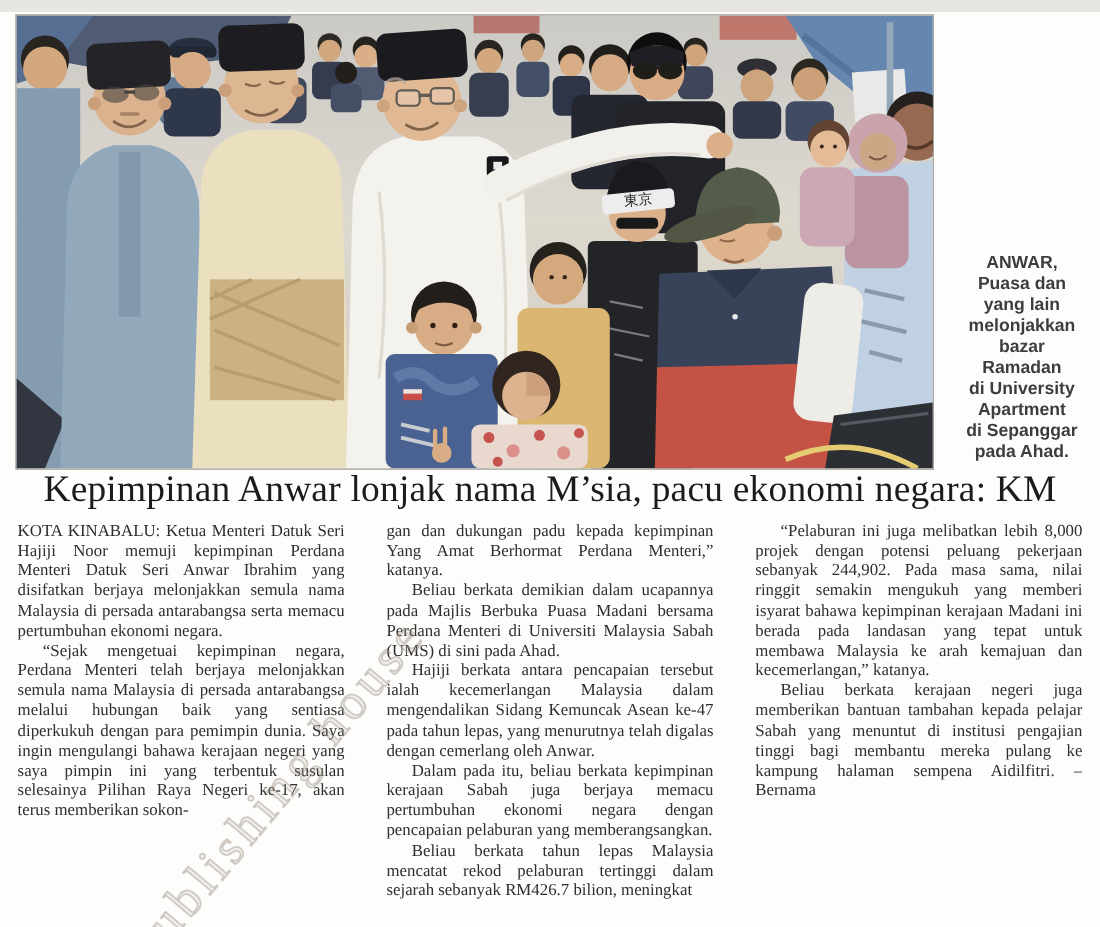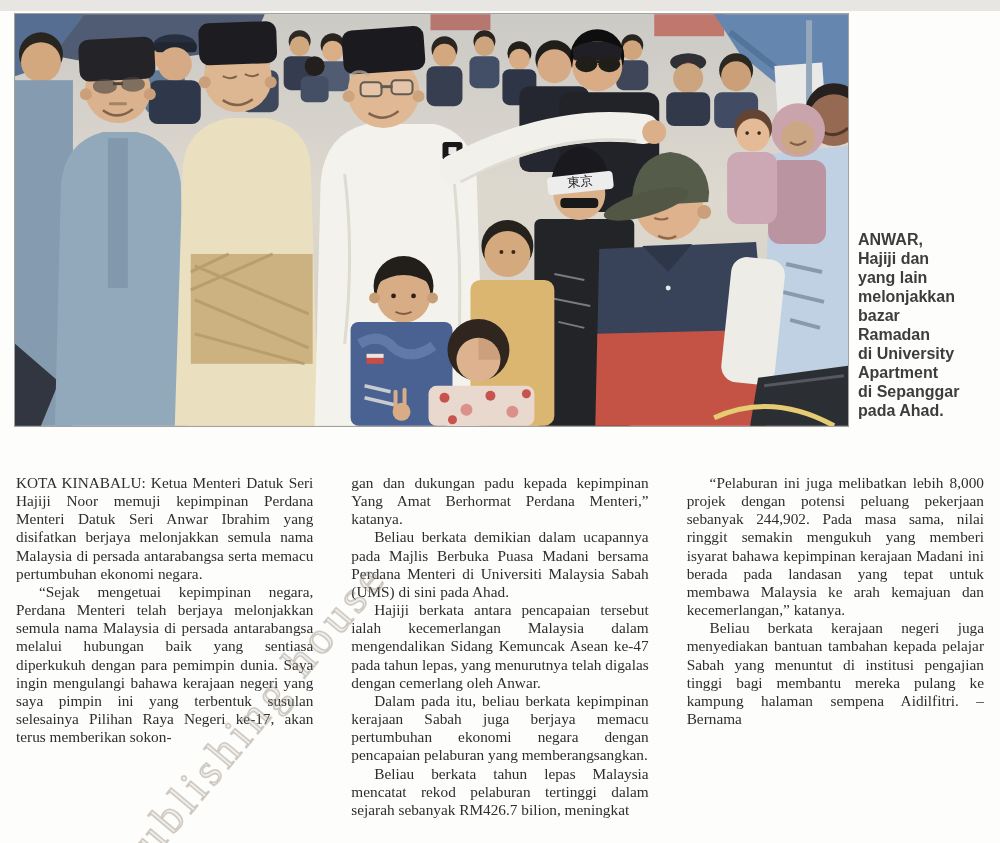--- a/index.html
+++ b/index.html
@@ -2,21 +2,21 @@
 <html><head>
 <meta charset="utf-8">
 <style>
   html,body{margin:0;padding:0;background:#ffffff;}
   .page{position:relative;width:1000px;height:843px;background:#fdfdfc;overflow:hidden;
         font-family:"Liberation Serif",serif;}
   .top-strip{position:absolute;left:0;top:0;width:1000px;height:11px;background:#e8e6e2;}
   .photo-frame{position:absolute;left:14px;top:13px;width:833px;height:412px;
                border:1px solid #a3a19c;box-sizing:content-box;background:#d8d4cc;}
   .photo-frame svg{display:block;}
-  .caption{position:absolute;left:858px;top:230px;width:142px;
+  .caption{position:absolute;left:858px;top:230px;width:142px;text-align:center;
            font-family:"Liberation Sans",sans-serif;font-weight:bold;
            font-size:16px;line-height:19px;color:#3d3d3d;}
   .headline{position:absolute;left:0;top:426px;width:1000px;margin:0;text-align:center;
             font-family:"Liberation Serif",serif;font-weight:400;font-size:34px;
             color:#1b1b1b;letter-spacing:0.2px;}
   .columns{position:absolute;left:16px;top:474px;width:968px;height:366px;
            display:flex;gap:38px;overflow:hidden;}
   .col{flex:1 1 0;overflow:hidden;}
   .col p{margin:0;font-size:15.3px;line-height:18.15px;color:#2e2e2e;
          text-align:justify;}
@@ -274,45 +274,46 @@
         <path d="M750,372 L830,362" stroke="#4a4f58" stroke-width="3" fill="none"></path>
         <path d="M700,404 Q758,378 820,412" stroke="#e4c96b" stroke-width="5" fill="none"></path>
       </g>
 
       <rect width="834" height="412" fill="#ffffff" opacity="0.055"></rect>
     </svg>
   </figure>
 
   <aside class="caption">
       <div>ANWAR,</div>
-      <div>Hajiji dan</div>
+      <div>Puasa dan</div>
       <div>yang lain</div>
       <div>melonjakkan</div>
       <div>bazar</div>
       <div>Ramadan</div>
       <div>di University</div>
       <div>Apartment</div>
       <div>di Sepanggar</div>
       <div>pada Ahad.</div>
     </aside>
 
+  <h1 class="headline">Kepimpinan Anwar lonjak nama M’sia, pacu ekonomi negara: KM</h1>
 
   <div class="columns">
     <div class="col">
         <p>KOTA KINABALU: Ketua Menteri Datuk Seri Hajiji Noor memuji kepimpinan Perdana Menteri Datuk Seri Anwar Ibrahim yang disifatkan berjaya melonjakkan semula nama Malaysia di persada antarabangsa serta memacu pertumbuhan ekonomi negara.</p>
         <p class="indent">“Sejak mengetuai kepimpinan negara, Perdana Menteri telah berjaya melonjakkan semula nama Malaysia di persada antarabangsa melalui hubungan baik yang sentiasa diperkukuh dengan para pemimpin dunia. Saya ingin mengulangi bahawa kerajaan negeri yang saya pimpin ini yang terbentuk susulan selesainya Pilihan Raya Negeri ke-17, akan terus memberikan sokon-</p>
       </div>
     <div class="col">
         <p>gan dan dukungan padu kepada kepimpinan Yang Amat Berhormat Perdana Menteri,” katanya.</p>
         <p class="indent">Beliau berkata demikian dalam ucapannya pada Majlis Berbuka Puasa Madani bersama Perdana Menteri di Universiti Malaysia Sabah (UMS) di sini pada Ahad.</p>
         <p class="indent">Hajiji berkata antara pencapaian tersebut ialah kecemerlangan Malaysia dalam mengendalikan Sidang Kemuncak Asean ke-47 pada tahun lepas, yang menurutnya telah digalas dengan cemerlang oleh Anwar.</p>
         <p class="indent">Dalam pada itu, beliau berkata kepimpinan kerajaan Sabah juga berjaya memacu pertumbuhan ekonomi negara dengan pencapaian pelaburan yang memberangsangkan.</p>
         <p class="indent">Beliau berkata tahun lepas Malaysia mencatat rekod pelaburan tertinggi dalam sejarah sebanyak RM426.7 bilion, meningkat</p>
       </div>
     <div class="col">
         <p class="indent">“Pelaburan ini juga melibatkan lebih 8,000 projek dengan potensi peluang pekerjaan sebanyak 244,902. Pada masa sama, nilai ringgit semakin mengukuh yang memberi isyarat bahawa kepimpinan kerajaan Madani ini berada pada landasan yang tepat untuk membawa Malaysia ke arah kemajuan dan kecemerlangan,” katanya.</p>
-        <p class="indent">Beliau berkata kerajaan negeri juga menyediakan bantuan tambahan kepada pelajar Sabah yang menuntut di institusi pengajian tinggi bagi membantu mereka pulang ke kampung halaman sempena Aidilfitri. – Bernama</p>
+        <p class="indent">Beliau berkata kerajaan negeri juga memberikan bantuan tambahan kepada pelajar Sabah yang menuntut di institusi pengajian tinggi bagi membantu mereka pulang ke kampung halaman sempena Aidilfitri. – Bernama</p>
       </div>
   </div>
 
   <div class="watermark">publishing house</div>
 
 </div>
 
 </body></html>

